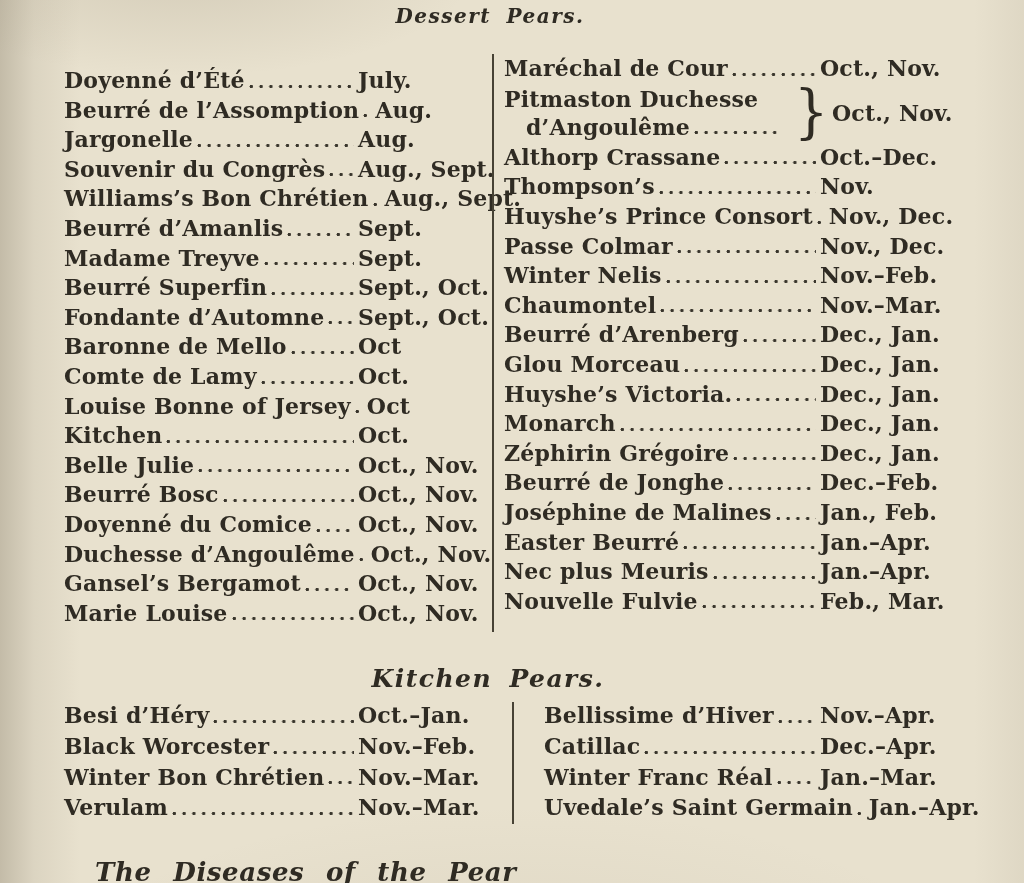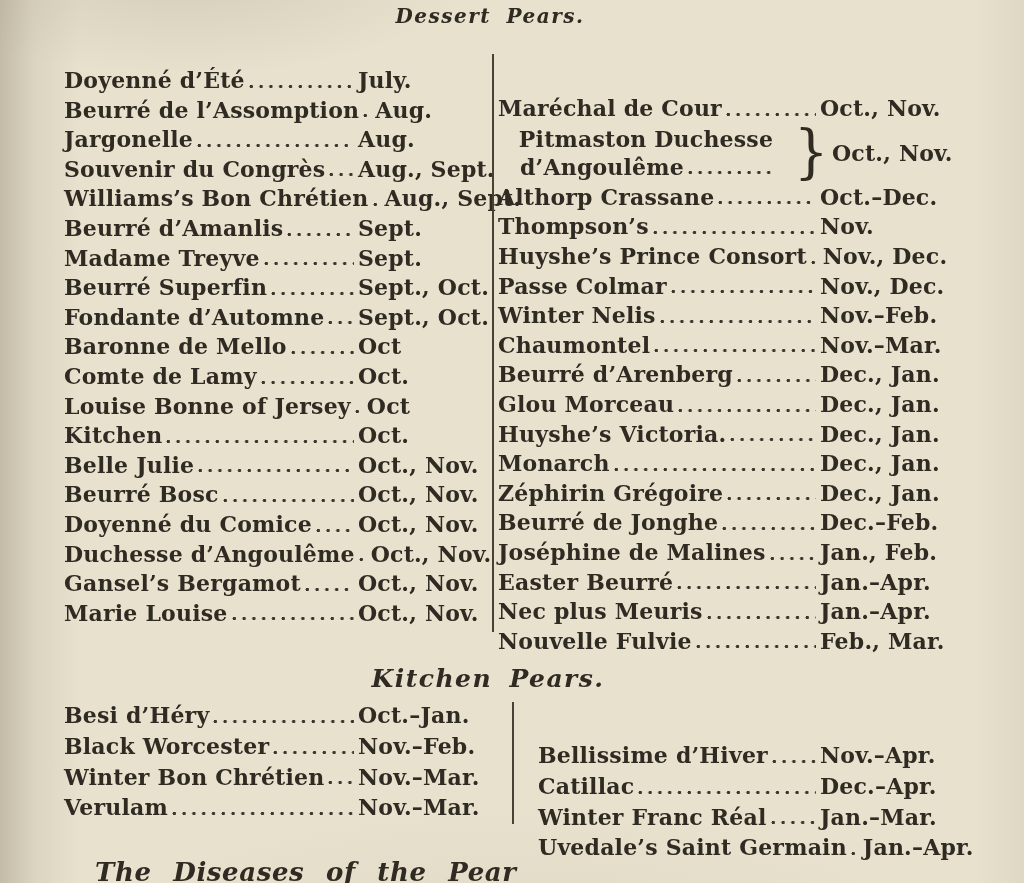--- a/index.html
+++ b/index.html
@@ -33,21 +33,21 @@
   #title-kitchen { top: 664px; font-size: 25px; padding-right: 48px; }
 
   .cols { position:absolute; left:64px; width:904px; display:flex; align-items:stretch; }
   #dessert-cols { top: 54px;  height: 578px; }
   #kitchen-cols { top: 700px; height: 126px; gap: 20px; }
 
   .col-left  { width: 428px; flex:none; }
   #dessert-cols .col-left { padding-top: 12px; }
   .vdivider  { width: 2px; flex:none; background:#47423500; background:#474235; }
   #kitchen-cols .vdivider { height: 122px; margin-top: 2px; }
-  .col-right { flex: 1; padding-left: 4px; min-width:0;margin-top:40px; }
+  .col-right { flex: 1; padding-left: 10px; min-width:0; }
 
   .entry {
     display:flex;
     height: 29.6px; line-height: 29.6px;
     font-size: 22px; font-weight: bold;
     letter-spacing: 0.2px;
     white-space: nowrap;
   }
   #kitchen-cols .entry { height: 30.8px; line-height: 30.8px; }
   .pname  { flex:none; }
@@ -57,21 +57,21 @@
     background-image: radial-gradient(circle at 2.2px 2.5px, #39352c 1.5px, rgba(57,53,44,0) 1.9px);
     background-size: 9.8px 5px;
     background-repeat: repeat-x;
     min-width: 8px;
   }
   .months { flex:none; width: 134px; }
   .col-right .months { width: 148px; }
 
   
   .brace-entry { height: 59.2px; display:flex; align-items:center; line-height: 28px; }
-  .bnames { flex:1; min-width:0;text-align:center; }
+  .bnames { flex:1; min-width:0; }
   .bl1 { white-space:nowrap; }
   .bl2 { display:flex; padding-left: 22px; white-space:nowrap; }
   .bl2 .leader { flex:none; width: 86px; margin-bottom: 6px; }
   .brace {
     flex:none; width: 26px;
     font-size: 54px; line-height: 54px; font-weight: normal;
     transform: scaleY(1.08);
   }
   .brace-entry .months { align-self:center; padding-left: 12px; }
 

